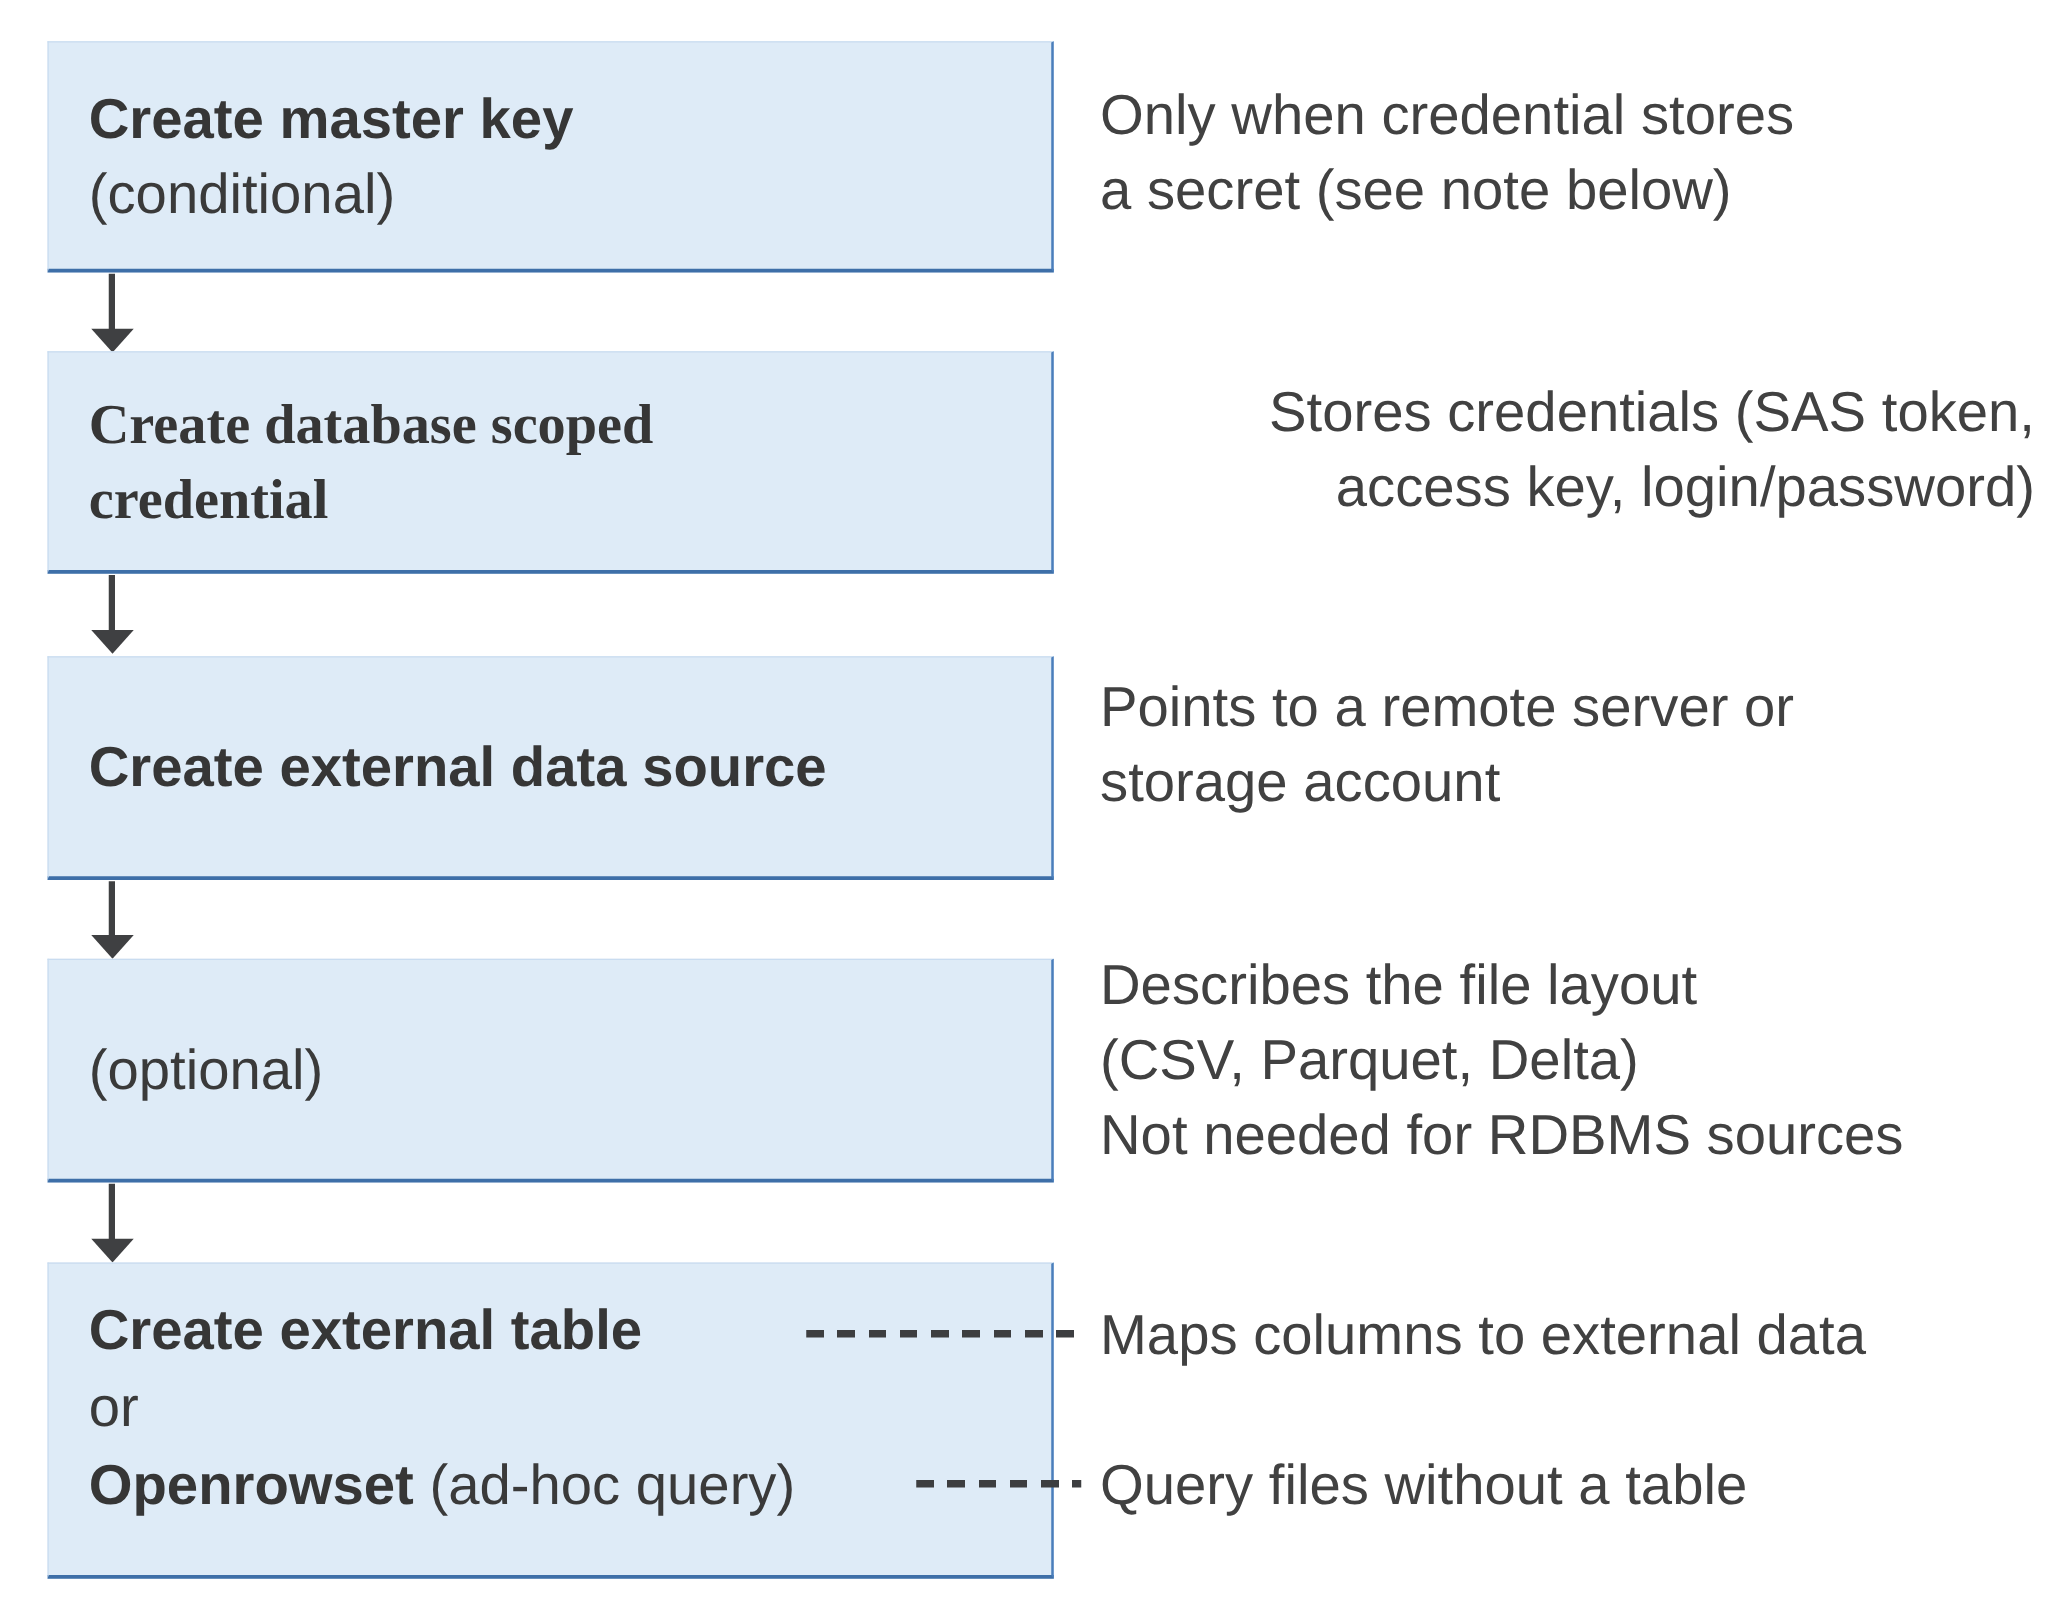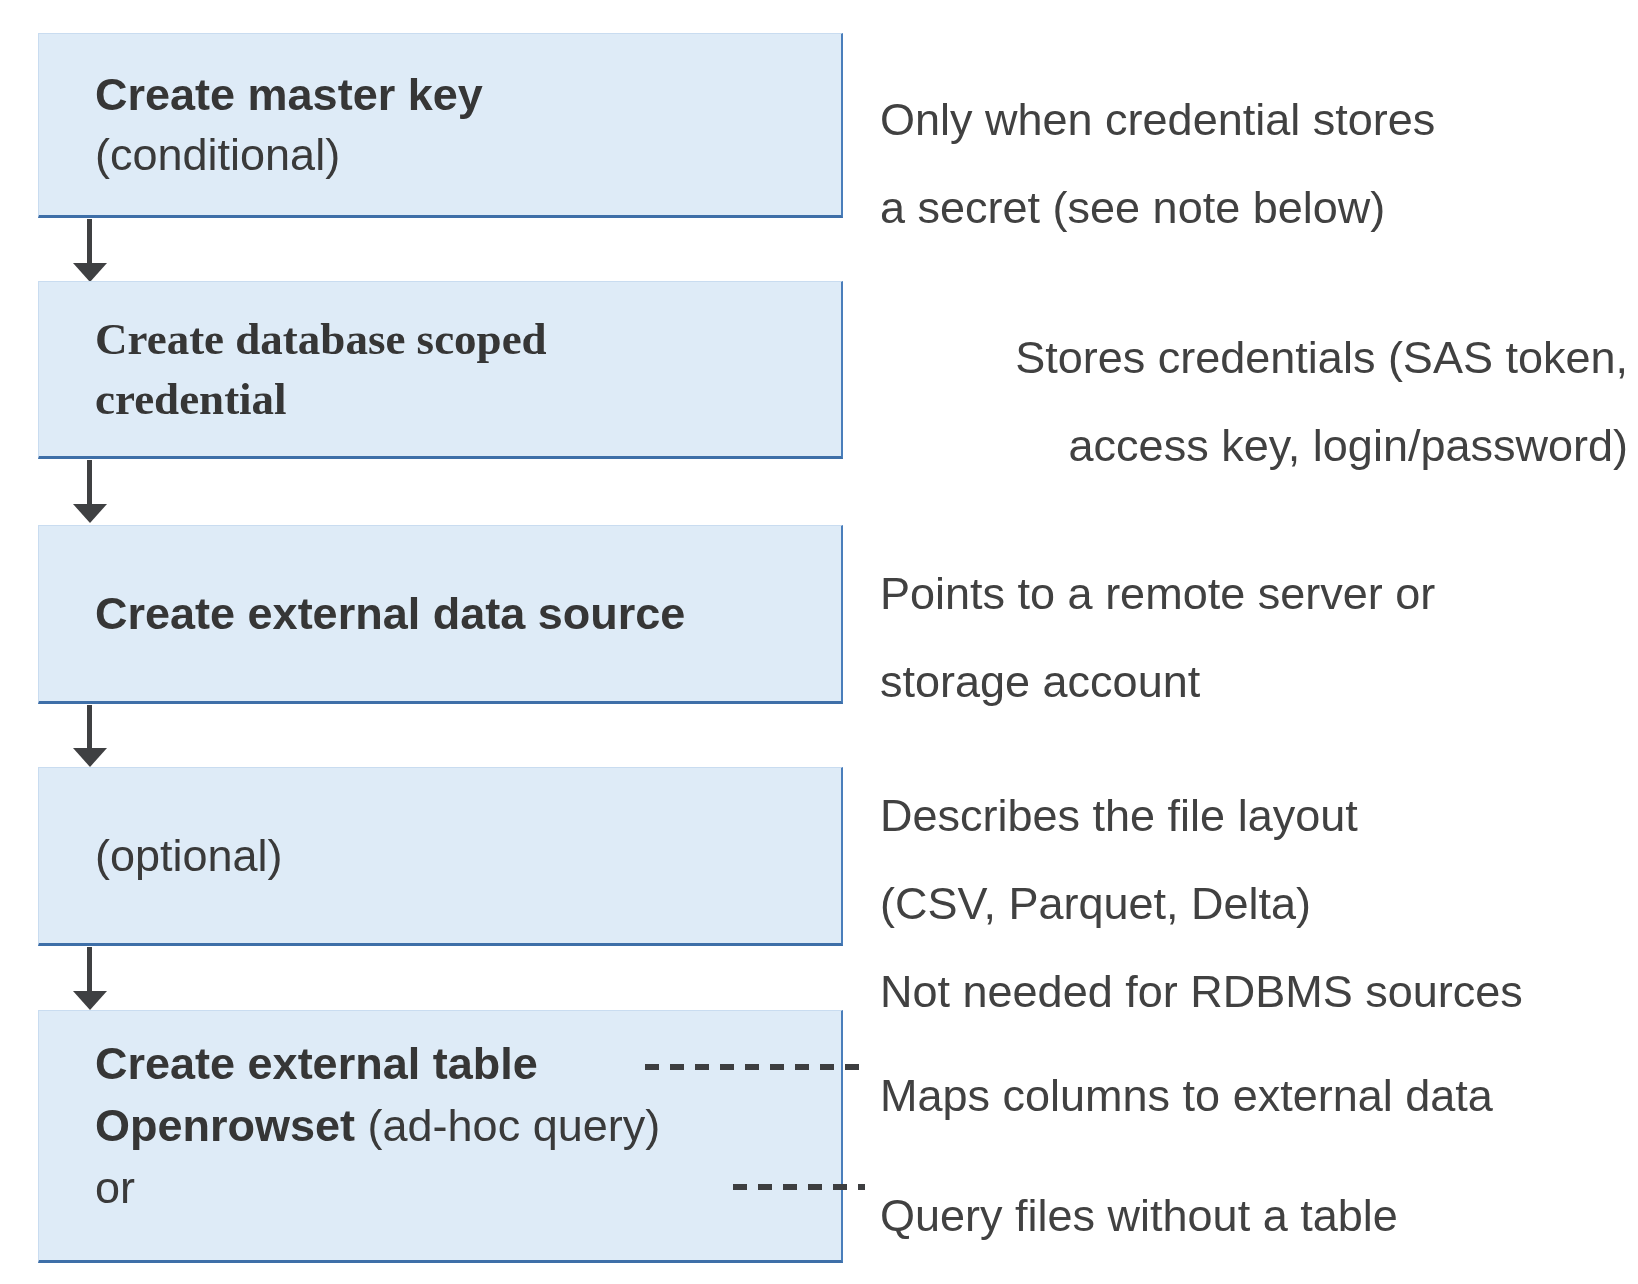--- a/index.html
+++ b/index.html
@@ -18,35 +18,35 @@
     width: 805px;
     box-sizing: border-box;
     background: #DEEBF7;
     border-top: 1px solid #c9dcf0;
     border-left: 1px solid #c9dcf0;
     border-right: 2px solid #4A7EBB;
     border-bottom: 3px solid #3E6FA8;
     display: flex;
     flex-direction: column;
     justify-content: center;
-    padding-left: 56px;
+    padding-left: 32px;
     padding-right: 10px;
   }
   .box-line { font-size: 45px; line-height: 60px; color: #3a3a3a; white-space: nowrap; }
   .box-title { font-weight: 700; color: #363636; }
   .box-note { font-weight: 400; }
   .annotation {
     position: absolute;
     left: 880px;
     right: 10px;
     font-size: 45px;
     line-height: 60px;
     color: #414141;
   }
-  .annotation div { white-space: nowrap; margin-top: 28px; }
+  .annotation div { white-space: nowrap; }
   .arrow { position: absolute; left: 73px; width: 34px; }
   .arrow-stem {
     position: absolute; left: 14px; top: 0;
     width: 5px; background: #3f4042;
   }
   .arrow-head {
     position: absolute; left: 0;
     width: 0; height: 0;
     border-left: 17px solid transparent;
     border-right: 17px solid transparent;
@@ -113,22 +113,22 @@
     <div>Not needed for RDBMS sources</div>
   </div>
 
   <div class="arrow" style="top:947px; height:63px;">
     <div class="arrow-stem" style="height:45px;"></div>
     <div class="arrow-head" style="top:44px;"></div>
   </div>
 
   <div class="step-box" style="top:1010px; height:253px; justify-content:flex-start; padding-top:22px;">
     <div class="box-line box-title" style="line-height:62px;">Create external table</div>
+    <div class="box-line box-note" style="line-height:62px;">or</div>
     <div class="box-line" style="line-height:62px;"><span class="box-title">Openrowset</span><span class="box-note"> (ad-hoc query)</span></div>
-    <div class="box-line box-note" style="line-height:62px;">or</div>
   </div>
 
   <div class="dash-line" style="top:1064px; left:645px; width:222px;"></div>
   <div class="dash-line" style="top:1184px; left:733px; width:132px;"></div>
 
   <div class="annotation" style="top:1038px;">
     <div>Maps columns to external data</div>
   </div>
   <div class="annotation" style="top:1158px;">
     <div>Query files without a table</div>

